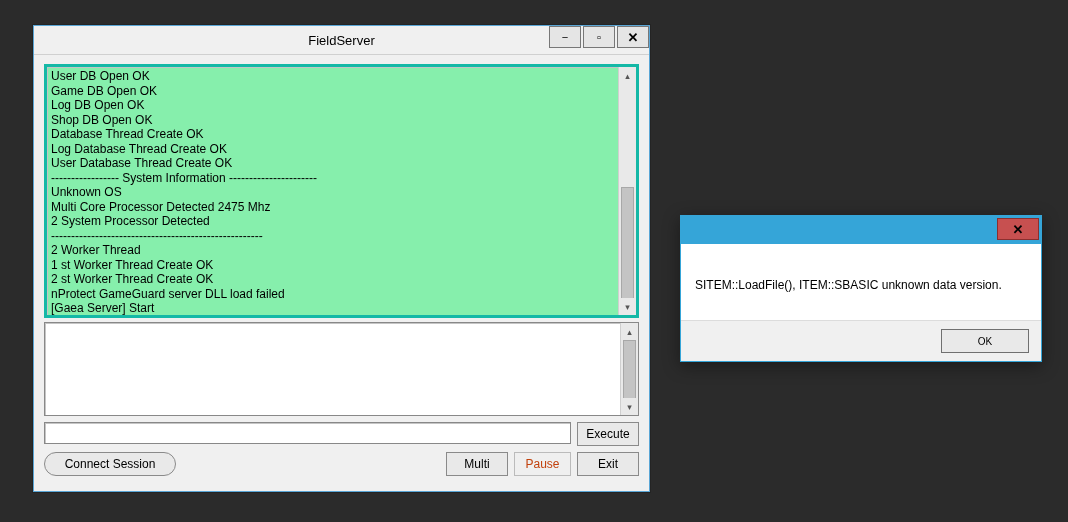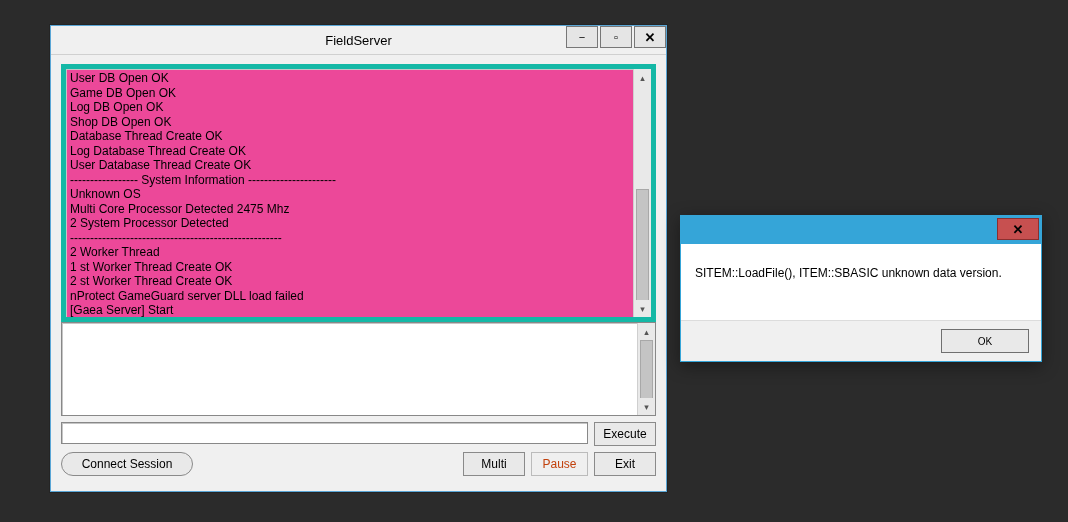--- a/index.html
+++ b/index.html
@@ -9,21 +9,21 @@
     height: 522px;
     background: #2b2b2b;
     font-family: "Segoe UI", Tahoma, sans-serif;
     font-size: 12px;
     overflow: hidden;
   }
 
   
   .win-main {
     position: absolute;
-    left: 50px;
+    left: 33px;
     top: 25px;
     width: 615px;
     height: 465px;
     background: #f0f0f0;
     border: 1px solid #5aa6d6;
     box-shadow: 0 0 0 1px rgba(0,0,0,.15);
   }
   .titlebar {
     height: 28px;
     background: #f0f0f0;
@@ -67,22 +67,22 @@
     top: 38px;
     bottom: 10px;
   }
 
   .log-box {
     position: absolute;
     left: 0;
     top: 0;
     right: 0;
     height: 248px;
-    border: 5px solid #14b8a6;
-    background: #ec4899;
+    border: 3px solid #14b8a6;
+    background: #86efac;
     box-shadow: inset 1px 1px 0 #c5c5c5;
     display: flex;
   }
   .log-content {
     flex: 1;
     padding: 2px 4px;
     font-size: 12px;
     line-height: 14.5px;
     white-space: pre;
     overflow: hidden;
@@ -214,21 +214,21 @@
     align-items: center;
     justify-content: center;
     font-weight: bold;
     font-size: 13px;
   }
   .dlg-body {
     position: absolute;
     left: 0; right: 0;
     top: 28px;
     bottom: 40px;
-    padding: 22px 14px 0 14px;
+    padding: 34px 14px 0 14px;
     font-size: 12px;
     color: #000;
     background: #fff;
   }
   .dlg-footer {
     position: absolute;
     left: 0; right: 0; bottom: 0;
     height: 40px;
     background: #f0f0f0;
     border-top: 1px solid #dcdcdc;

